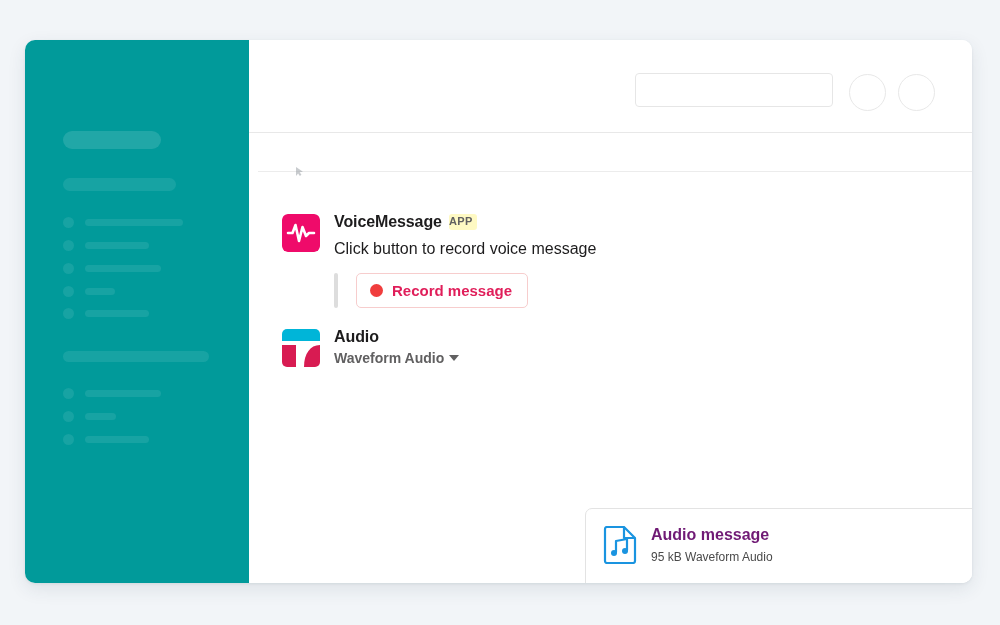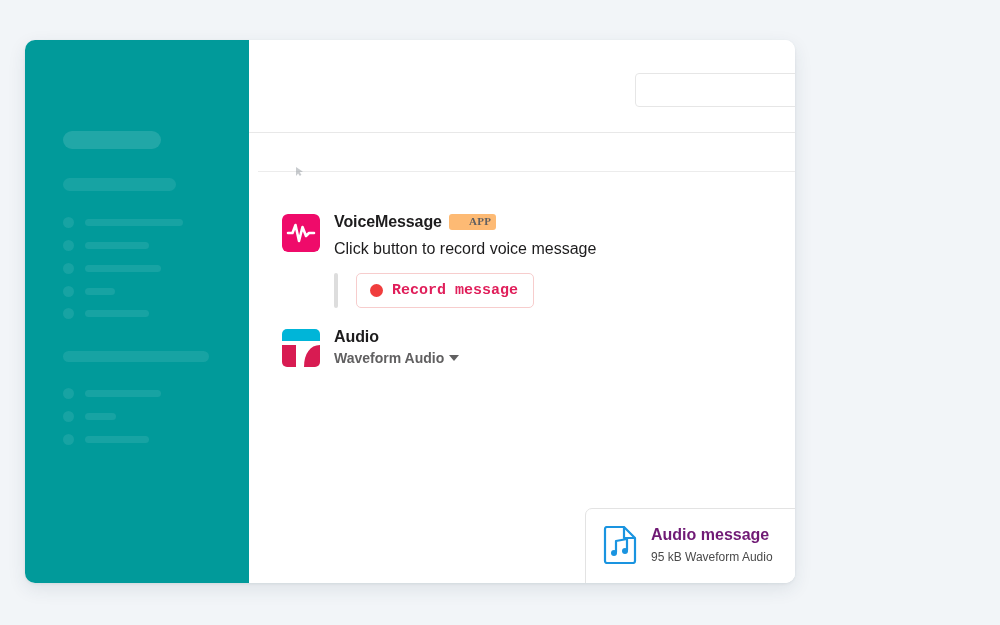--- a/index.html
+++ b/index.html
@@ -12,21 +12,21 @@
     background: #f2f5f8;
     font-family: "Liberation Sans", sans-serif;
     overflow: hidden;
   }
 
   
   #app-window {
     position: absolute;
     left: 25px;
     top: 40px;
-    width: 770px;
+    width: 947px;
     height: 543px;
     background: #ffffff;
     border-radius: 10px;
     box-shadow: 0 6px 18px rgba(40, 60, 80, 0.10), 0 1px 3px rgba(40,60,80,0.08);
     overflow: hidden;
     display: flex;
   }
 
   
   #sidebar {
@@ -114,26 +114,25 @@
   .msg-name {
     font-weight: bold;
     font-size: 16px;
     color: #1d1c1d;
     letter-spacing: -0.1px;
   }
   .app-badge {
     font-size: 11px;
     font-weight: bold;
     color: #616061;
-    background: #fdba74;
+    background: #fef9c3;
     border-radius: 3px;
-    padding: 2px 4px 2px 20px;
+    padding: 2px 4px 2px 0;
     letter-spacing: 0.4px;
     line-height: 1.05;
-    font-family: Liberation Serif, serif;
   }
   .msg-text {
     font-size: 16px;
     color: #1d1c1d;
     margin-top: 8px;
     line-height: 1.35;
   }
   .msg-subtext {
     font-size: 14px;
     color: #616061;
@@ -168,21 +167,21 @@
     border-radius: 5px;
     background: #ffffff;
     color: #e01e5a;
     font-size: 15px;
     font-weight: bold;
     padding: 8px 15px 8px 13px;
     display: inline-flex;
     align-items: center;
     gap: 9px;
     cursor: pointer;
-    font-family: Liberation Mono, monospace;
+    font-family: Liberation Sans, sans-serif;
   }
   #record-dot {
     width: 13px;
     height: 13px;
     border-radius: 50%;
     background: #f03d3d;
     display: inline-block;
   }
 
   

